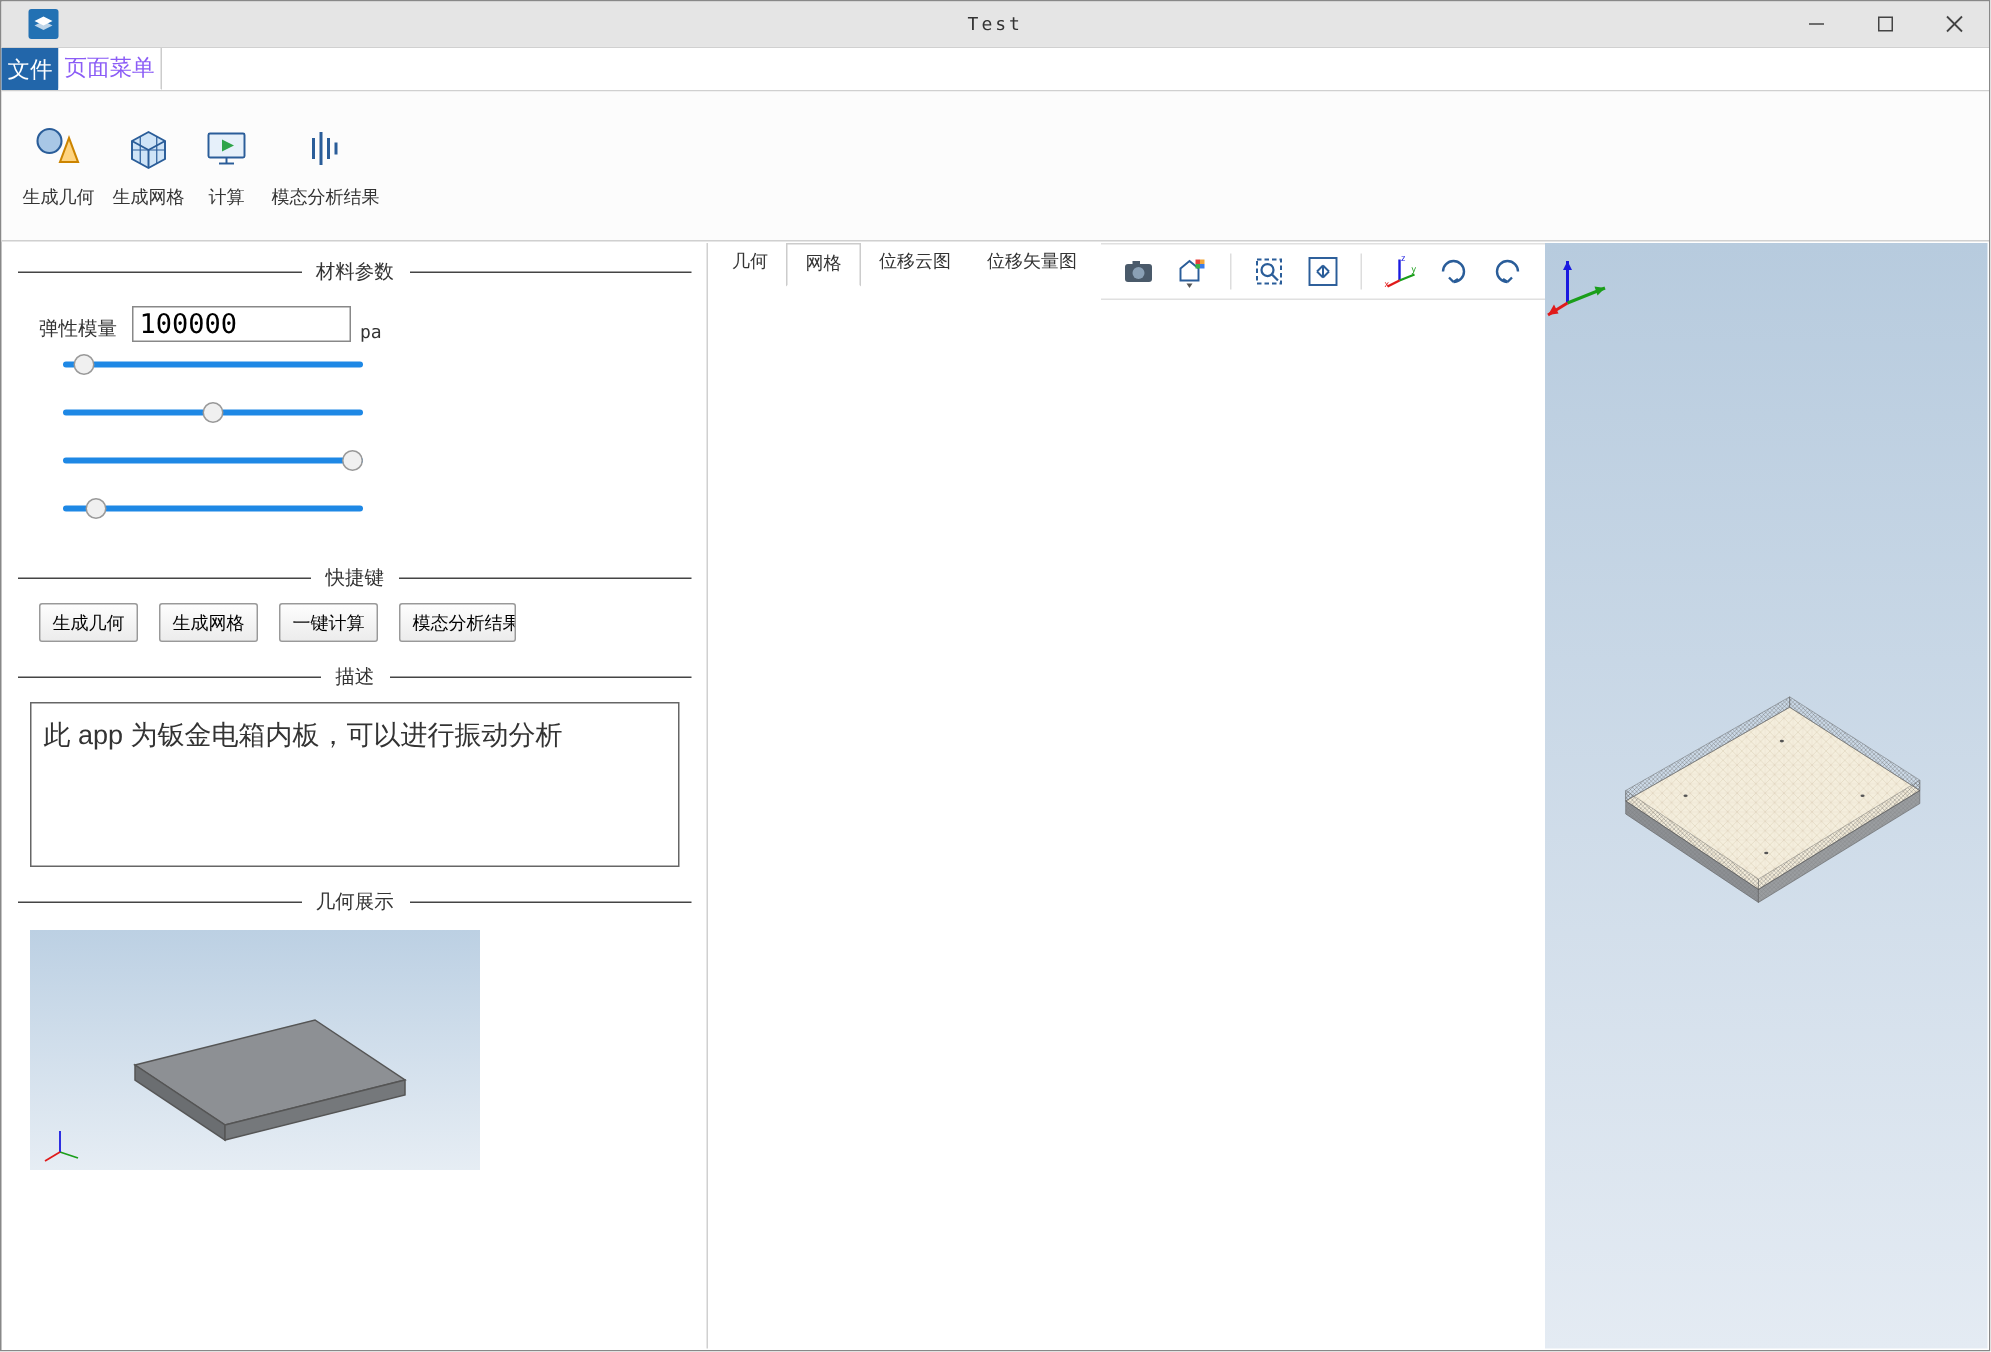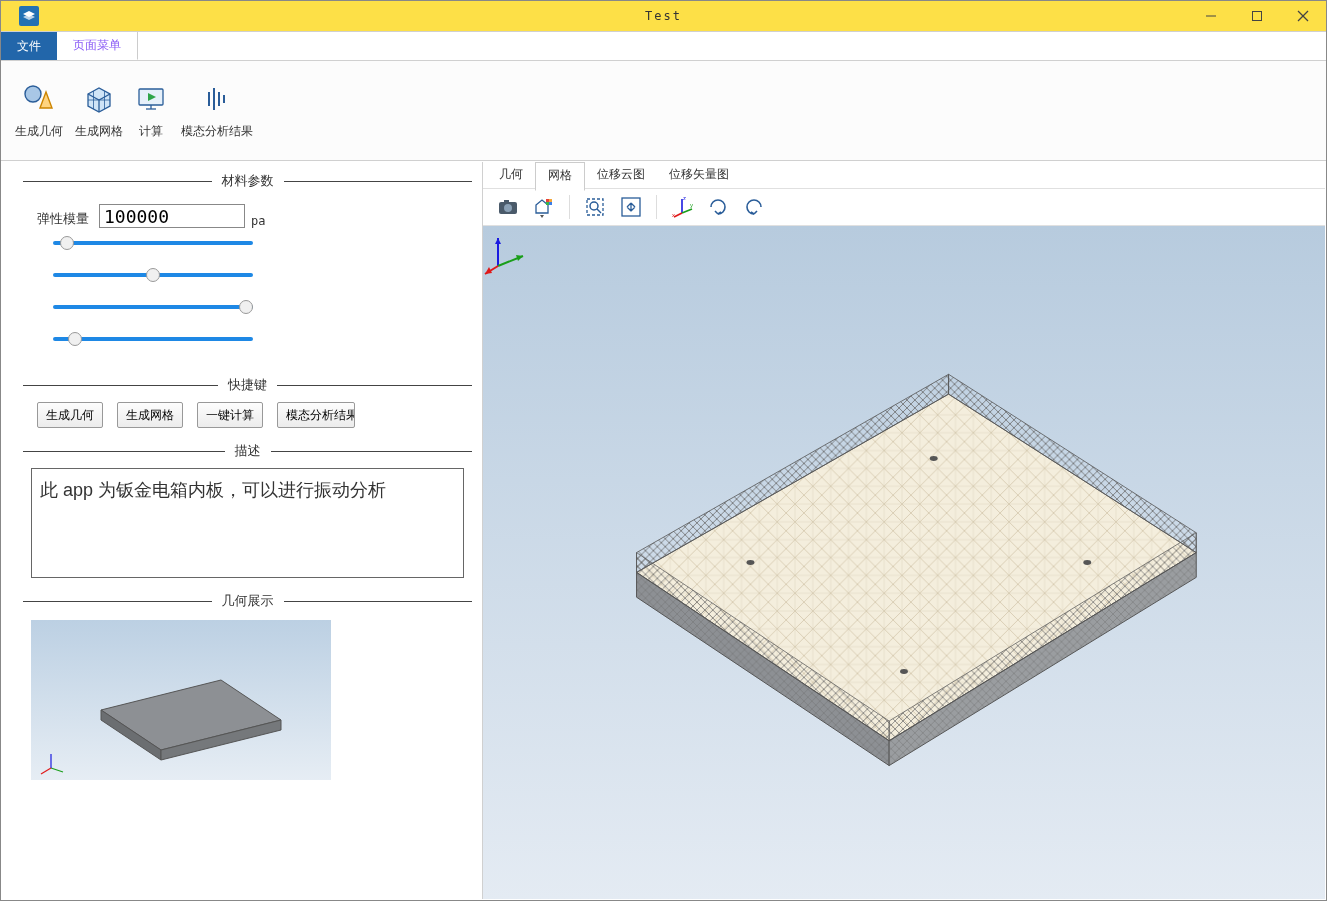--- a/index.html
+++ b/index.html
@@ -1,63 +1,63 @@
 <!DOCTYPE html>
 <html><head>
 <meta charset="utf-8">
 <style>
   * { box-sizing: border-box; margin: 0; padding: 0; }
   html, body { width: 1327px; height: 901px; font-family: "Microsoft YaHei", "SimSun", sans-serif; font-size: 12px; color: #333; background: #fff; overflow: hidden; }
   .root { width: 100%; height: 100%; border: 1px solid #888; position: relative; background: #fff; }
 
   
-  .titlebar { height: 30px; display: flex; align-items: center; background: #fde047; position: relative; padding-left: 12px; }
+  .titlebar { height: 30px; display: flex; align-items: center; background: #e5e5e5; position: relative; padding-left: 12px; }
   .titlebar .app-icon { width: 20px; height: 20px; margin: 0 6px; background: #2271b3; border-radius: 2px; display: flex; align-items: center; justify-content: center; }
   .titlebar .app-icon svg { width: 14px; height: 14px; }
   .titlebar .title { position: absolute; left: 50%; transform: translateX(-50%); font-family: Consolas, monospace; color: #333; letter-spacing: 2px; }
   .win-controls { position: absolute; right: 0; top: 0; display: flex; }
   .win-btn { width: 46px; height: 30px; display: flex; align-items: center; justify-content: center; font-size: 14px; color: #444; cursor: pointer; }
 
   
   .menubar { height: 30px; display: flex; border-top: 1px solid #d0d0d0; border-bottom: 1px solid #d0d0d0; background: #fff; }
-  .menu-tab { padding: 0 16px; display: flex; align-items: center; font-size: 12px; cursor: pointer; }
+  .menu-tab { padding: 0 4px; display: flex; align-items: center; font-size: 15px; cursor: pointer; }
   .menu-tab.active { background: #2266aa; color: #fff; }
   .menu-tab.inactive { background: #fff; color: #8b5cf6; border-right: 1px solid #ccc; border-bottom: 1px solid #fff; }
 
   
   .ribbon { height: 100px; border-bottom: 1px solid #d0d0d0; background: #fcfcfc; display: flex; align-items: center; padding: 4px 8px; gap: 0; }
   .ribbon-item { width: 60px; display: flex; flex-direction: column; align-items: center; gap: 6px; cursor: pointer; padding: 6px 0; }
   .ribbon-item.narrow { width: 44px; }
   .ribbon-icon { width: 36px; height: 36px; display: flex; align-items: center; justify-content: center; }
   .ribbon-label { font-size: 12px; color: #333; white-space: nowrap; }
 
   
   .main { position: absolute; top: 161px; bottom: 1px; left: 1px; right: 1px; display: flex; }
-  .sidebar { width: 470px; border-right: 1px solid #d0d0d0; padding: 4px 6px; overflow-y: auto; background: #fff; margin-left: 11px; }
+  .sidebar { width: 470px; border-right: 1px solid #d0d0d0; padding: 4px 6px; overflow-y: auto; background: #fff; }
   fieldset { border: none; border-top: 1px solid #444; margin: 6px 4px 14px; padding-top: 8px; }
   fieldset legend { margin: 0 auto; padding: 0 10px; font-size: 13px; color: #333; text-align: center; }
   .param-row { display: flex; align-items: flex-end; gap: 6px; margin: 6px 14px; }
   .param-label { width: 56px; font-size: 13px; }
   .param-input { width: 146px; height: 24px; border: 1px solid #888; font-family: Consolas, monospace; font-size: 18px; padding: 0 4px; }
   .param-unit { font-size: 12px; font-family: Consolas, monospace; }
   .slider-row { margin: 4px 30px 18px; }
   .slider { width: 200px; appearance: none; height: 4px; background: #1e88e5; outline: none; border-radius: 2px; }
   .slider::-webkit-slider-thumb { appearance: none; width: 14px; height: 14px; border-radius: 50%; background: #f0f0f0; border: 1px solid #999; cursor: pointer; }
   .slider::-moz-range-thumb { width: 14px; height: 14px; border-radius: 50%; background: #f0f0f0; border: 1px solid #999; cursor: pointer; }
 
   .shortcut-row { display: flex; gap: 14px; margin: 0 14px; flex-wrap: wrap; }
   .shortcut-btn { height: 26px; padding: 0 8px; background: linear-gradient(#fdfdfd, #ececec); border: 1px solid #999; border-radius: 2px; font-size: 12px; cursor: pointer; white-space: nowrap; overflow: hidden; max-width: 78px; }
 
   .desc-box { margin: 0 8px; border: 1px solid #666; height: 110px; padding: 8px; font-size: 18px; line-height: 1.5; }
 
   .geom-preview { width: 300px; height: 160px; margin: 2px 8px 22px; background: linear-gradient(#bcd0e3 0%, #e6edf4 100%); position: relative; overflow: hidden; }
   .geom-preview svg { position: absolute; inset: 0; }
 
   
-  .viewport-col { flex: 1; display: flex; flex-direction: column; min-width: 0; }
+  .viewport-col { flex: 1; display: flex; flex-direction: row; min-width: 0; }
   .vp-tabs { height: 26px; display: flex; align-items: center; background: #fff; gap: 0; padding: 0 4px; }
   .vp-tab { padding: 4px 12px 6px; font-size: 12px; color: #333; cursor: pointer; }
   .vp-tab.active { background: #fff; border-top: 1px solid #ccc; border-left: 1px solid #ccc; border-right: 1px solid #ccc; border-bottom: 1px solid #fff; position: relative; top: 1px; }
 
   .vp-toolbar { height: 38px; display: flex; align-items: center; gap: 6px; padding: 0 10px; border-top: 1px solid #e0e0e0; border-bottom: 1px solid #e0e0e0; background: #fff; }
   .tbtn { width: 30px; height: 30px; display: flex; align-items: center; justify-content: center; cursor: pointer; border-radius: 3px; }
   .tsep { width: 1px; height: 24px; background: #ddd; margin: 0 4px; }
 
   .canvas { flex: 1; background: linear-gradient(#b7cbde 0%, #e4ebf3 100%); position: relative; overflow: hidden; }
   .canvas svg { position: absolute; inset: 0; }

